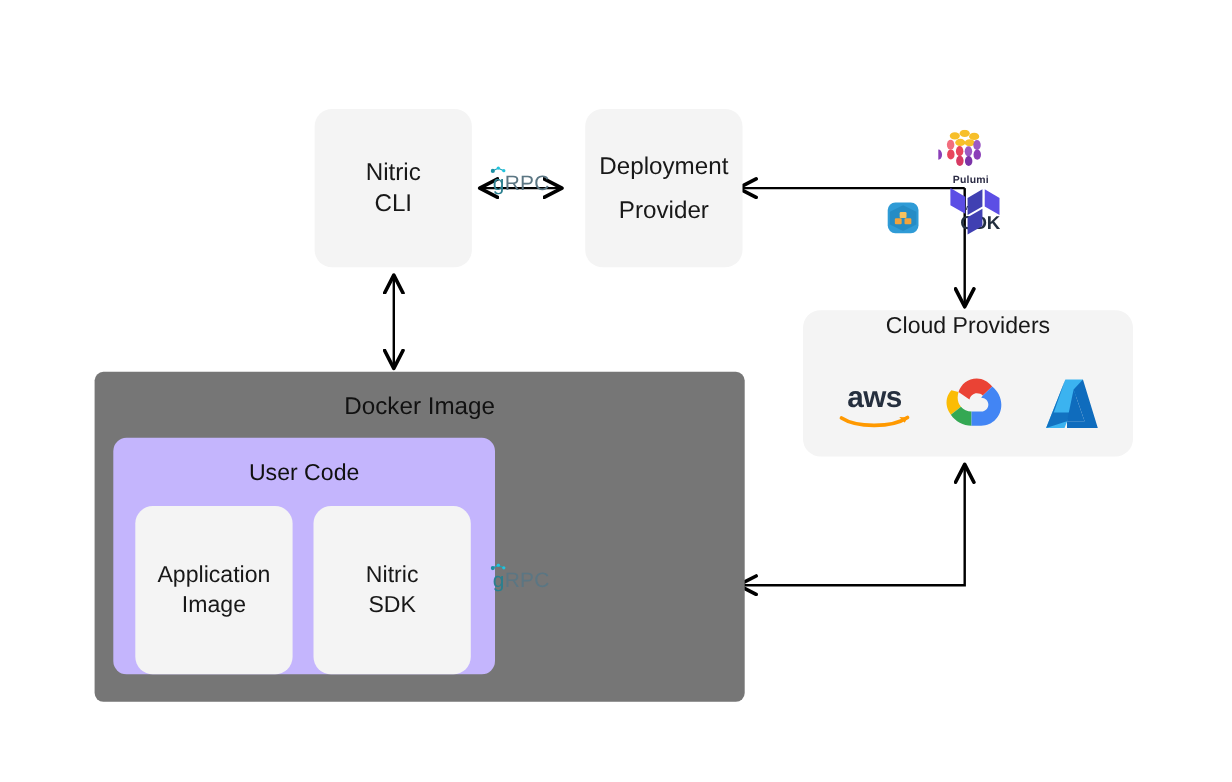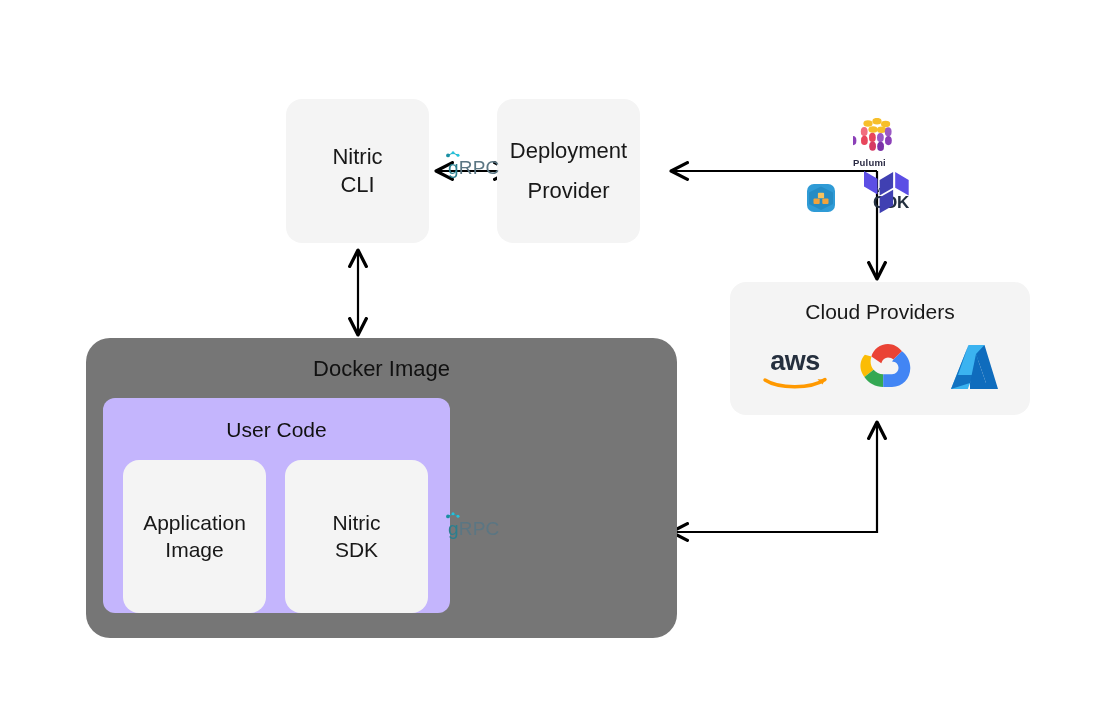--- a/index.html
+++ b/index.html
@@ -38,29 +38,29 @@
     align-items: center;
     justify-content: center;
     text-align: center;
     font-size: 22px;
     line-height: 1.26;
     color: #181818;
   }
   .node-box .line { display: block; white-space: nowrap; }
 
   #nitric-cli     { left: 286px; top: 99px;  width: 143px; height: 144px; }
-  #deployment-provider { left: 497px; top: 99px; width: 143px; height: 144px; gap: 12px; }
+  #deployment-provider { left: 532px; top: 99px; width: 143px; height: 144px; gap: 12px; }
   #runtime-provider    { left: 517px; top: 460px; width: 143px; height: 143px; }
 
   #docker-image {
     position: absolute;
     left: 86px; top: 338px;
     width: 591px; height: 300px;
     background: #767676;
-    border-radius: 24px;
+    border-radius: 8px;
   }
   #docker-image-title {
     position: absolute;
     left: 0; right: 0; top: 18px;
     text-align: center;
     font-size: 22px;
     color: #111111;
   }
   #user-code {
     position: absolute;
@@ -96,21 +96,21 @@
 
   #cloud-providers {
     position: absolute;
     left: 730px; top: 282px;
     width: 300px; height: 133px;
     background: #f4f4f4;
     border-radius: 16px;
   }
   #cloud-providers-title {
     position: absolute;
-    left: 0; right: 0; top: 18px;
+    left: 0; right: 0; top: 3px;
     text-align: center;
     font-size: 21px;
     color: #181818;
   }
   .cloud-logo-row {
     position: absolute;
     left: 0; right: 0; top: 56px;
     height: 62px;
     display: flex;
     align-items: center;
@@ -125,21 +125,21 @@
   }
   .grpc-g { color: #2a7f8f; }
   .grpc-rpc { color: #5b7683; }
   #grpc-top    { left: 448px; top: 133px; }
   #grpc-bottom { left: 448px; top: 494px; }
   .iac-logo { position: absolute; }
   #pulumi-logo { left: 853px; top: 118px; }
   #cdk-logo    { left: 806px; top: 183px; }
   #terraform-logo { left: 863px; top: 166px; }
   .pulumi-caption {
-    text-align: left;
+    text-align: right;
     font-size: 9.5px;
     font-weight: bold;
     color: #2b2b44;
     margin-top: 1px;
     letter-spacing: .2px;
   }
   .cdk-text {
     font-size: 17px;
     font-weight: bold;
     color: #232f3e;

